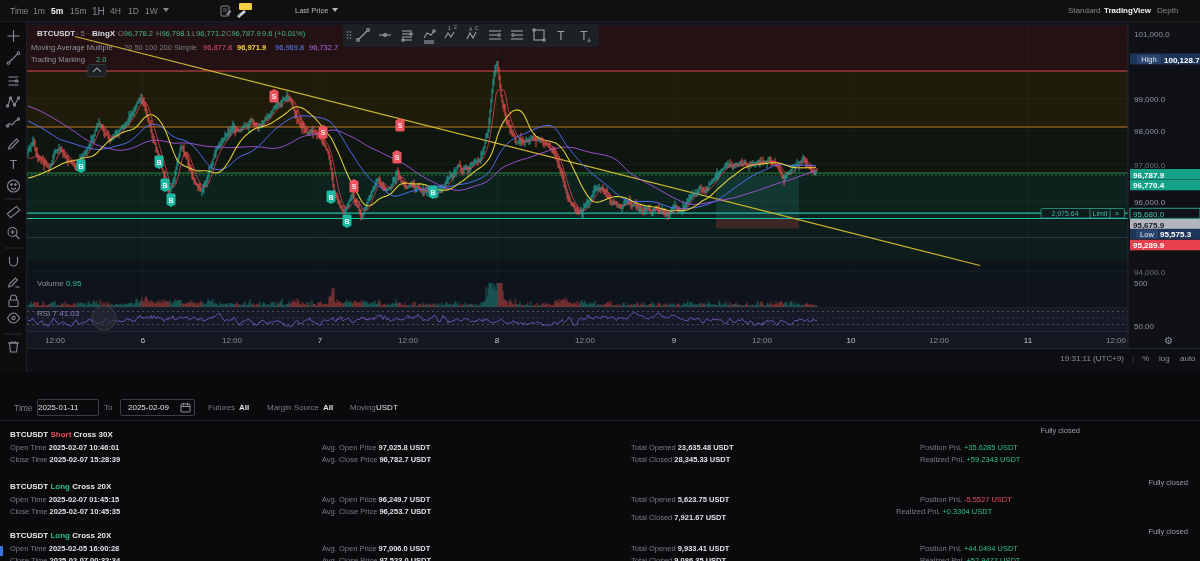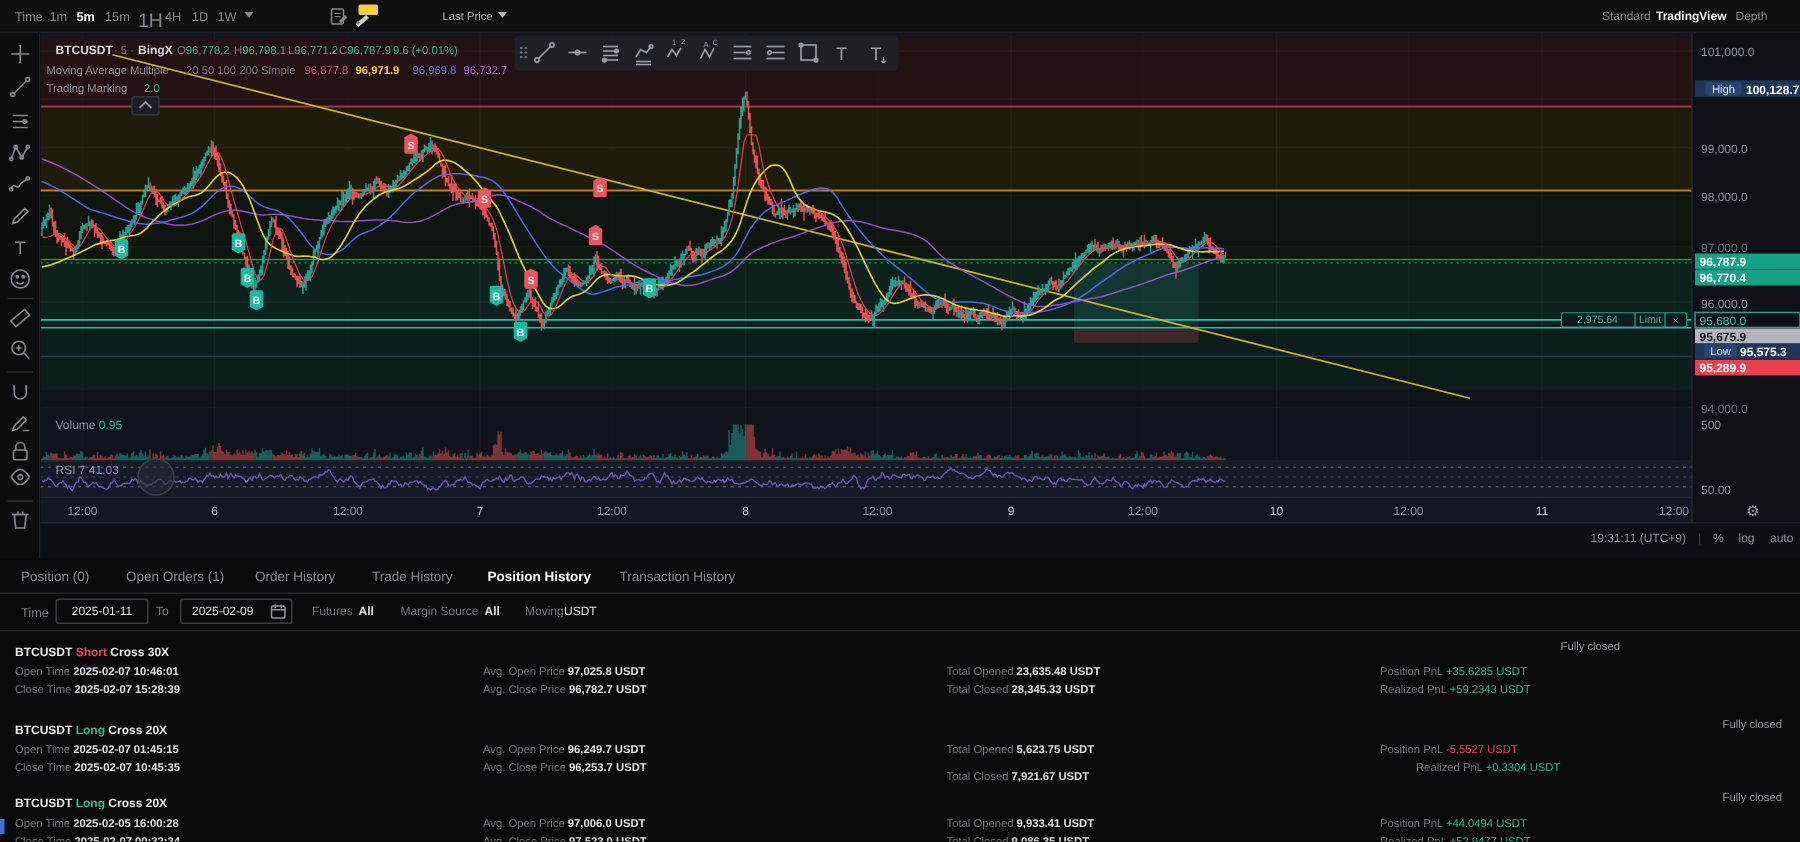--- a/index.html
+++ b/index.html
@@ -7,21 +7,21 @@
 .abs { position:absolute; }
 </style></head>
 <body>
 <div class="abs" style="left:0;top:0;width:1200px;height:561px;background:#05060a;overflow:hidden">
 
 <div class="abs" style="left:0;top:0;width:1200px;height:22px;background:#101011;border-bottom:1px solid #1c1d20">
   <div class="abs" style="top:6px;left:10px;color:#85888f;font-size:8.5px">Time</div>
   <div class="abs" style="top:6px;left:33px;color:#85888f;font-size:8.5px">1m</div>
   <div class="abs" style="top:6px;left:51px;color:#f2f3f5;font-weight:bold;font-size:8.5px">5m</div>
   <div class="abs" style="top:6px;left:70px;color:#85888f;font-size:8.5px">15m</div>
-  <div class="abs" style="top:6px;left:92px;color:#85888f;font-size:13px">1H</div>
+  <div class="abs" style="top:6px;left:92px;color:#85888f;font-size:10px">1H</div>
   <div class="abs" style="top:6px;left:110px;color:#85888f;font-size:8.5px">4H</div>
   <div class="abs" style="top:6px;left:128px;color:#85888f;font-size:8.5px">1D</div>
   <div class="abs" style="top:6px;left:145px;color:#85888f;font-size:8.5px">1W</div>
   <div class="abs" style="top:8px;left:163px;width:0;height:0;border-left:3.5px solid transparent;border-right:3.5px solid transparent;border-top:4px solid #85888f"></div>
   <svg class="abs" style="left:220px;top:5px" width="12" height="12" viewBox="0 0 12 12">
         <rect x="1" y="1" width="8" height="10" rx="1" fill="none" stroke="#85888f"></rect>
         <path d="M3 4h4M3 6h4" stroke="#85888f" stroke-width="0.8"></path>
         <path d="M6 9l4-4l1.5 1.5L7.5 10.5z" fill="#85888f"></path>
       </svg>
   <svg class="abs" style="left:236px;top:2px" width="18" height="16" viewBox="0 0 18 16">
@@ -380,31 +380,23 @@
         <line x1="-5.5" y1="-4" x2="5.5" y2="-4"></line>
         <line x1="-1.5" y1="-4" x2="-1.5" y2="-6"></line>
         <line x1="1.5" y1="-4" x2="1.5" y2="-6"></line>
       </g>
 <line x1="5" y1="199" x2="22" y2="199" stroke="#2a2d33" stroke-width="1"></line>
 <line x1="5" y1="248" x2="22" y2="248" stroke="#2a2d33" stroke-width="1"></line>
 <line x1="5" y1="334" x2="22" y2="334" stroke="#2a2d33" stroke-width="1"></line>
 </svg>
 
 <div class="abs" style="left:0;top:372px;width:1200px;height:189px;background:#0a0a0c">
-  <div class="abs" style="left:0;top:0;width:1200px;height:24px;border-bottom:1px solid #232630">
-    <div class="abs" style="top:7px;left:14px;color:#8a8d96;font-size:9px">Position (0)</div>
-    <div class="abs" style="top:7px;left:84px;color:#8a8d96;font-size:9px">Open Orders (1)</div>
-    <div class="abs" style="top:7px;left:170px;color:#8a8d96;font-size:9px">Order History</div>
-    <div class="abs" style="top:7px;left:248px;color:#8a8d96;font-size:9px">Trade History</div>
-    <div class="abs" style="top:7px;left:325px;color:#ffffff;font-weight:bold;font-size:9px">Position History</div>
-    <div class="abs" style="top:7px;left:413px;color:#8a8d96;font-size:9px">Transaction History</div>
-  </div>
   <div class="abs" style="left:0;top:24px;width:1200px;height:25px;border-bottom:1px solid #1d1f26">
     <div class="abs" style="top:7px;left:14px;color:#787b85;font-size:8.5px">Time</div>
-    <div class="abs" style="top:3px;left:37px;width:62px;height:17px;border:1px solid #3a3d45;border-radius:2px;color:#dfe1e6;font-size:8px;line-height:15px;text-align:center">2025-01-11</div>
+    <div class="abs" style="top:3px;left:37px;width:62px;height:17px;border:1px solid #3a3d45;border-radius:2px;color:#dfe1e6;font-size:8px;line-height:15px;">2025-01-11</div>
     <div class="abs" style="top:7px;left:104px;color:#787b85;font-size:8px">To</div>
     <div class="abs" style="top:3px;left:120px;width:75px;height:17px;border:1px solid #3a3d45;border-radius:2px;color:#dfe1e6;font-size:8px;line-height:15px;text-align:left;padding-left:7px">2025-02-09</div>
     <svg class="abs" style="left:180px;top:6px" width="11" height="11" viewBox="0 0 11 11">
           <rect x="1" y="2" width="9" height="8" rx="1" fill="none" stroke="#9094a0"></rect>
           <path d="M1 4.5h9M3.5 1v2.5M7.5 1v2.5" stroke="#9094a0"></path>
         </svg>
     <div class="abs" style="top:7px;left:208px;color:#787b85;font-size:8px">Futures</div>
     <div class="abs" style="top:7px;left:239px;color:#dfe1e6;font-weight:bold;font-size:8px">All</div>
     <div class="abs" style="top:7px;left:267px;color:#787b85;font-size:8px">Margin Source</div>
     <div class="abs" style="top:7px;left:323px;color:#dfe1e6;font-weight:bold;font-size:8px">All</div>
@@ -427,21 +419,21 @@
 </div>
 <div style="position:absolute;left:0;top:482px;width:1200px;height:50px">
  <div style="position:absolute;left:10px;top:0px;font-weight:bold;color:#e8e9ec;font-size:8px">BTCUSDT <span style="color:#2fbe8f">Long</span> <span>Cross</span> <span>20X</span></div>
  <div style="position:absolute;left:10px;top:13px;color:#787b85;font-size:7.5px">Open Time <span style="color:#dfe1e6;font-weight:bold">2025-02-07 01:45:15</span></div>
  <div style="position:absolute;left:10px;top:25px;color:#787b85;font-size:7.5px">Close Time <span style="color:#dfe1e6;font-weight:bold">2025-02-07 10:45:35</span></div>
  <div style="position:absolute;left:322px;top:13px;color:#787b85;font-size:7.5px">Avg. Open Price <span style="color:#dfe1e6;font-weight:bold">96,249.7 USDT</span></div>
  <div style="position:absolute;left:322px;top:25px;color:#787b85;font-size:7.5px">Avg. Close Price <span style="color:#dfe1e6;font-weight:bold">96,253.7 USDT</span></div>
  <div style="position:absolute;left:631px;top:13px;color:#787b85;font-size:7.5px">Total Opened <span style="color:#dfe1e6;font-weight:bold">5,623.75 USDT</span></div>
  <div style="position:absolute;left:631px;top:31px;color:#787b85;font-size:7.5px">Total Closed <span style="color:#dfe1e6;font-weight:bold">7,921.67 USDT</span></div>
  <div style="position:absolute;left:920px;top:13px;color:#787b85;font-size:7.5px">Position PnL <span style="color:#ea4d5c">-5.5527 USDT</span></div>
- <div style="position:absolute;left:944px;top:25px;color:#787b85;font-size:7.5px">Realized PnL <span style="color:#2fbe8f">+0.3304 USDT</span></div>
+ <div style="position:absolute;left:896px;top:25px;color:#787b85;font-size:7.5px">Realized PnL <span style="color:#2fbe8f">+0.3304 USDT</span></div>
  <div style="position:absolute;right:12px;top:-4px;color:#9a9da5;font-size:7.5px">Fully closed</div>
 </div>
 <div style="position:absolute;left:0;top:531px;width:1200px;height:50px">
  <div style="position:absolute;left:10px;top:0px;font-weight:bold;color:#e8e9ec;font-size:8px">BTCUSDT <span style="color:#2fbe8f">Long</span> <span>Cross</span> <span>20X</span></div>
  <div style="position:absolute;left:10px;top:13px;color:#787b85;font-size:7.5px">Open Time <span style="color:#dfe1e6;font-weight:bold">2025-02-05 16:00:28</span></div>
  <div style="position:absolute;left:10px;top:25px;color:#787b85;font-size:7.5px">Close Time <span style="color:#dfe1e6;font-weight:bold">2025-02-07 00:32:34</span></div>
  <div style="position:absolute;left:322px;top:13px;color:#787b85;font-size:7.5px">Avg. Open Price <span style="color:#dfe1e6;font-weight:bold">97,006.0 USDT</span></div>
  <div style="position:absolute;left:322px;top:25px;color:#787b85;font-size:7.5px">Avg. Close Price <span style="color:#dfe1e6;font-weight:bold">97,523.0 USDT</span></div>
  <div style="position:absolute;left:631px;top:13px;color:#787b85;font-size:7.5px">Total Opened <span style="color:#dfe1e6;font-weight:bold">9,933.41 USDT</span></div>
  <div style="position:absolute;left:631px;top:25px;color:#787b85;font-size:7.5px">Total Closed <span style="color:#dfe1e6;font-weight:bold">9,086.35 USDT</span></div>

